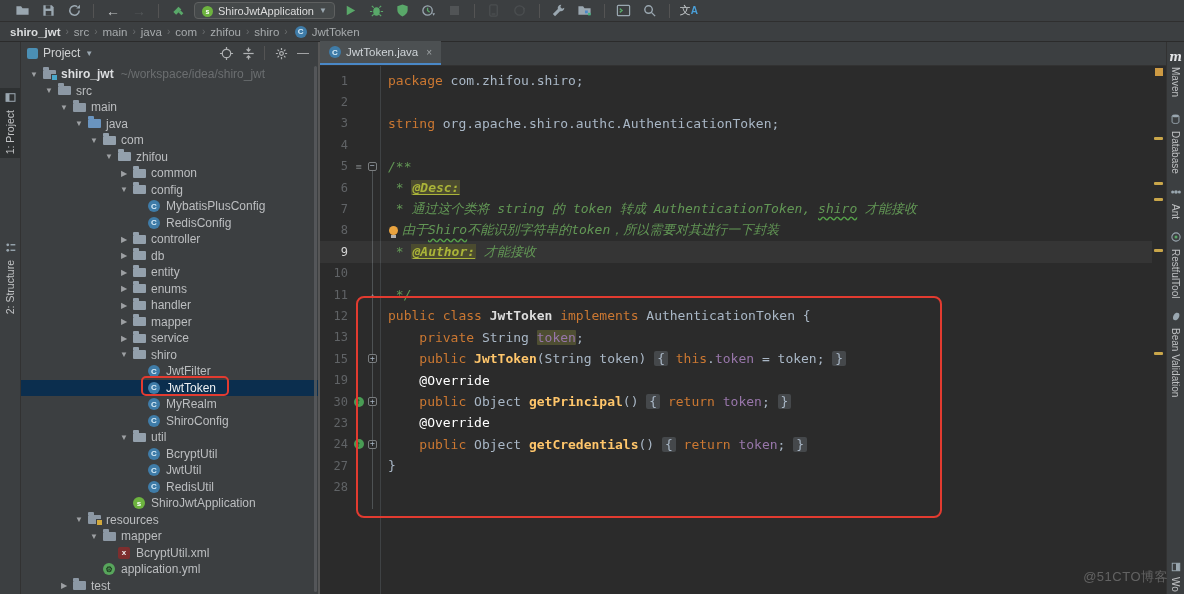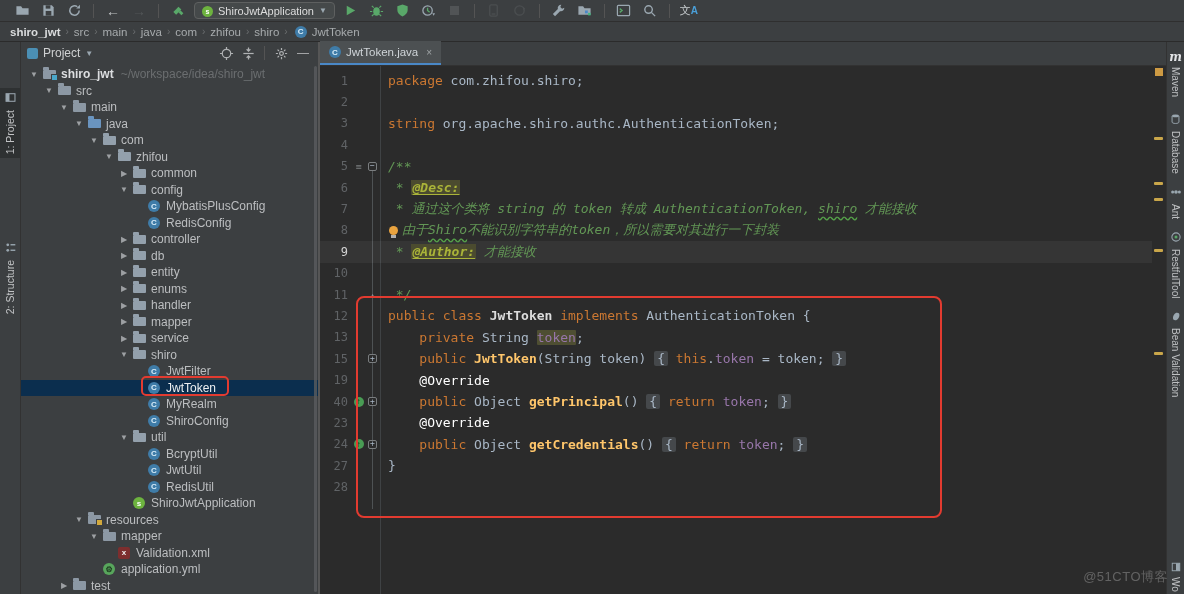--- a/index.html
+++ b/index.html
@@ -494,21 +494,21 @@
             <span class="ticon">
               <span class="fi fi-folder"></span>
             </span>
             <span>mapper</span>
           </div>
           <div class="trow" style="padding-left: 81px;">
             <span class="arrow"></span>
             <span class="ticon">
               <span class="sq" style="background:#7d2e2e">x</span>
             </span>
-            <span>Validation.xml</span>
+            <span>BcryptUtil.xml</span>
           </div>
           <div class="trow" style="padding-left: 66px;">
             <span class="arrow"></span>
             <span class="ticon">
               <span class="ci" style="background:#58a65c;color:#1d3a1f">⚙</span>
             </span>
             <span>application.yml</span>
           </div>
           <div class="trow" style="padding-left: 36px;">
             <span class="arrow">▶</span>
@@ -623,21 +623,21 @@
               </span>
               <span class="ctext"><span class="t-pl">    </span><span class="t-kw">public </span><span class="t-mth">JwtToken</span><span class="t-pl">(String token) </span><span class="t-box">{</span><span class="t-pl"> </span><span class="t-kw">this</span><span class="t-pl">.</span><span class="t-fld">token</span><span class="t-pl"> = token; </span><span class="t-box">}</span></span>
             </div>
             <div class="cline">
               <span class="lnum">19</span>
               <span class="gcell"></span>
               <span class="gcell2"></span>
               <span class="ctext"><span class="t-pl">    </span><span class="t-ann">@Override</span></span>
             </div>
             <div class="cline">
-              <span class="lnum">40</span>
+              <span class="lnum">30</span>
               <span class="gcell">
                 <span class="ovr-ic">↑</span>
               </span>
               <span class="gcell2">
                 <span class="fold-ic">+</span>
               </span>
               <span class="ctext"><span class="t-pl">    </span><span class="t-kw">public</span><span class="t-pl"> Object </span><span class="t-mth">getPrincipal</span><span class="t-pl">() </span><span class="t-box">{</span><span class="t-kw"> return</span><span class="t-pl"> </span><span class="t-fld">token</span><span class="t-pl">; </span><span class="t-box">}</span></span>
             </div>
             <div class="cline">
               <span class="lnum">23</span>

